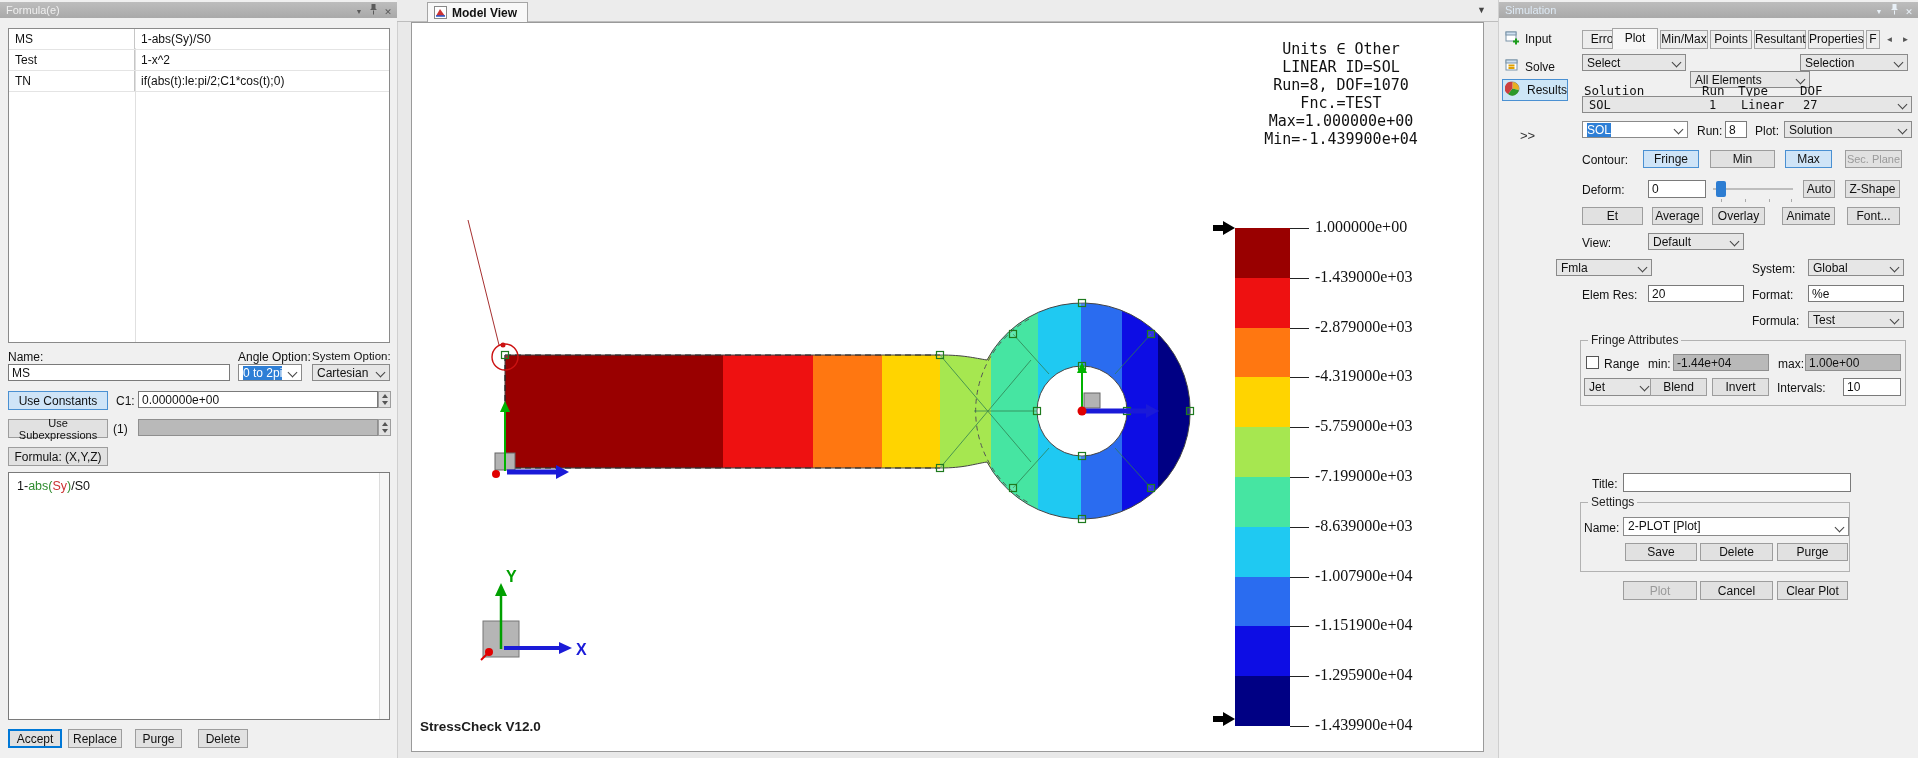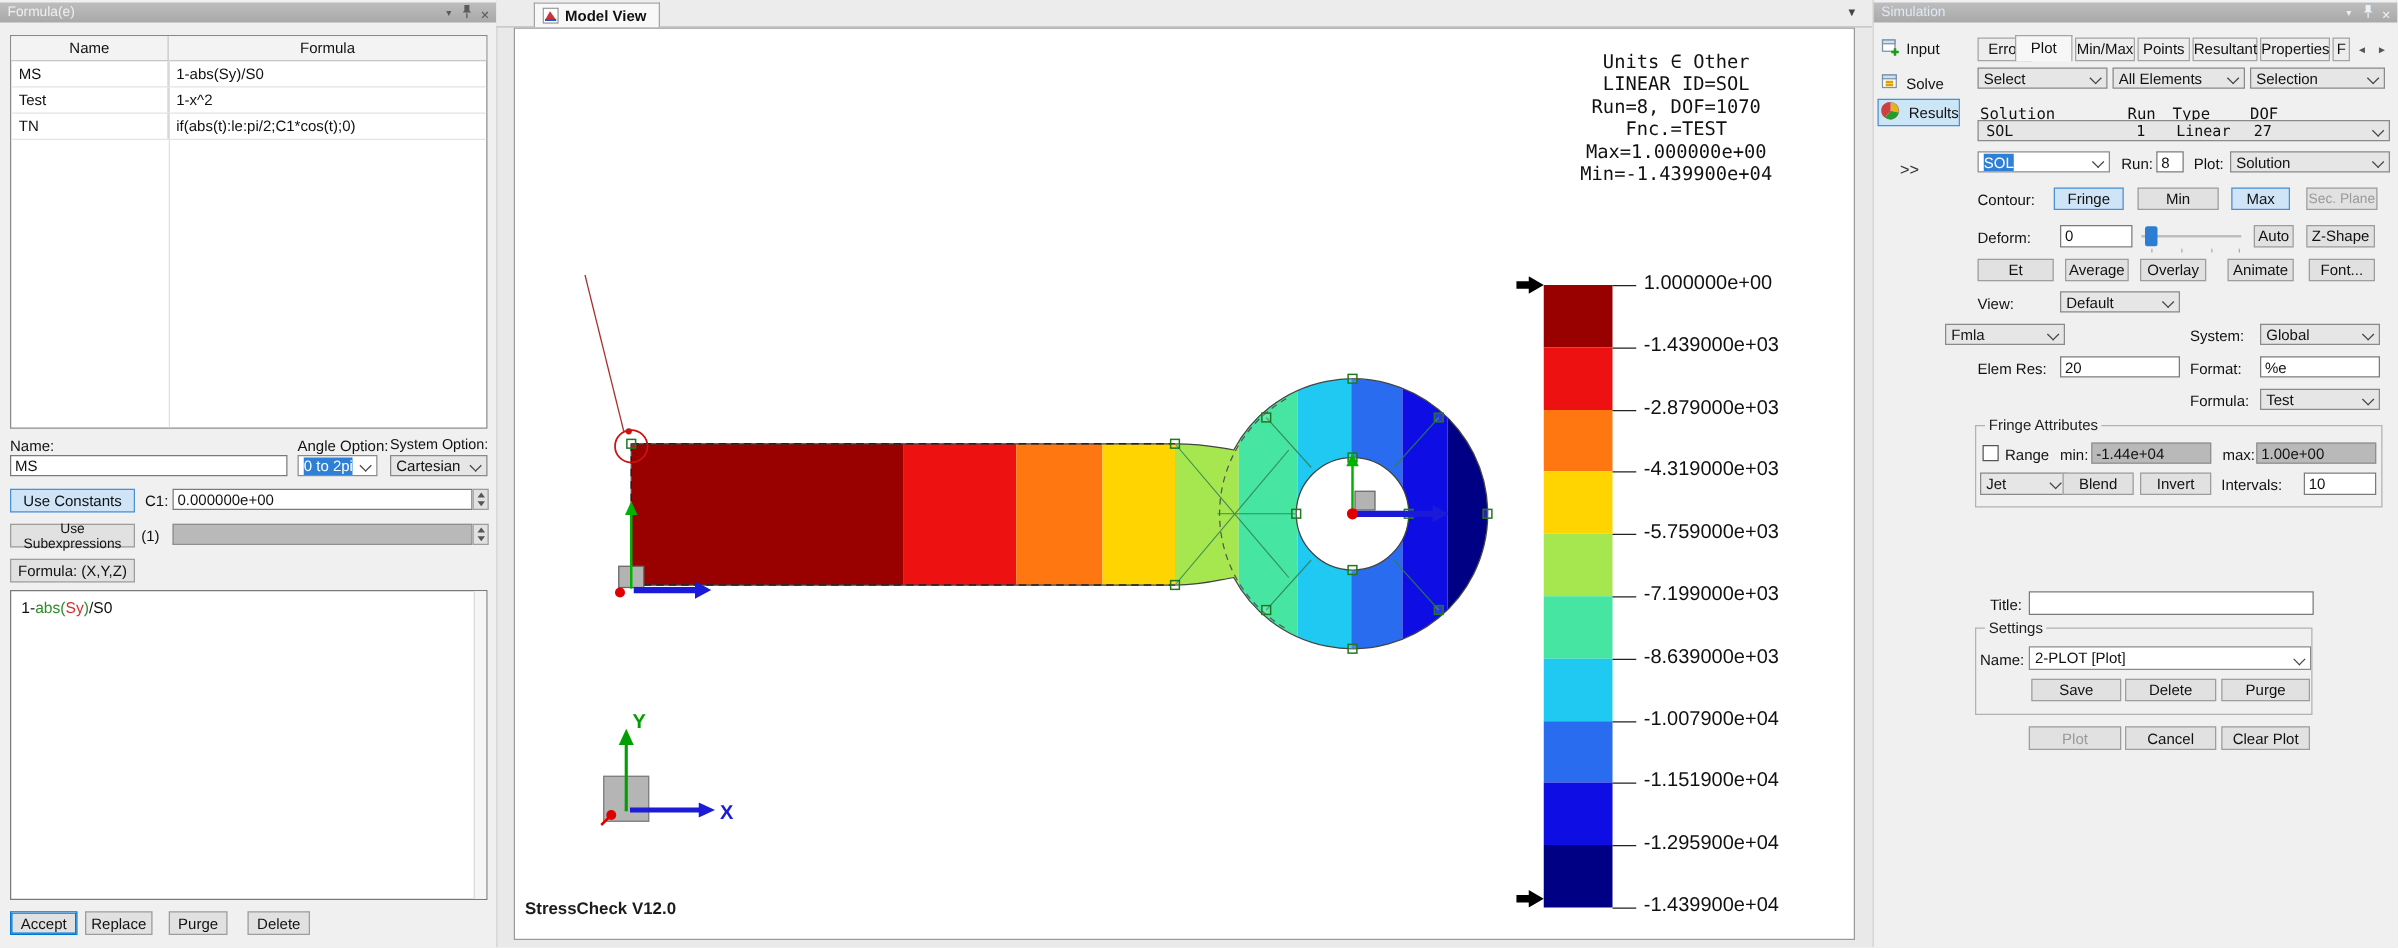--- a/index.html
+++ b/index.html
@@ -60,21 +60,21 @@
   .doc-tab{position:absolute;left:30px;top:2px;height:20px;background:#f8f8f8;border:1px solid #a5a5a5;border-bottom:none;
            display:flex;align-items:center;padding:0 10px 0 6px;font-weight:bold;font-size:12px;box-sizing:border-box;}
   .canvas{position:absolute;left:411px;top:22px;width:1073px;height:730px;background:#fff;border:1px solid #9a9a9a;box-sizing:border-box;}
   .info{position:absolute;left:1235px;top:40px;width:212px;text-align:center;font-size:15px;line-height:18px;color:#111;}
   .annot{position:absolute;left:467px;top:191px;width:392px;height:27px;border:2px solid #a63030;
          color:#2b2b2b;font-size:14.5px;line-height:24px;text-align:center;white-space:pre;box-sizing:border-box;}
   .legend-bar{position:absolute;left:1235px;top:228px;width:55px;height:498px;display:flex;flex-direction:column;}
   .lg-band{flex:1;}
   .legend-labels{position:absolute;left:1290px;top:228px;width:190px;height:498px;}
   .lg-tick{position:absolute;left:0;width:19px;height:1px;background:#222;}
-  .lg-label{position:absolute;left:25px;font-family:Liberation Sans, sans-serif;font-size:16px;color:#111;white-space:nowrap;}
+  .lg-label{position:absolute;left:25px;font-family:Liberation Serif, serif;font-size:16px;color:#111;white-space:nowrap;}
   .lg-marker{position:absolute;left:1213px;width:24px;height:14px;}
   .watermark{position:absolute;left:420px;top:719px;font-weight:bold;font-size:13.5px;color:#1c1c1c;}
 
   
   .navbtn{position:absolute;left:1503px;width:63px;height:19px;display:flex;align-items:center;gap:5px;font-size:12px;padding-left:2px;box-sizing:border-box;}
   .navbtn.on{background:#cde6f7;border:1px solid #4a90d2;}
   .tab{position:absolute;top:30px;height:19px;background:#ededed;border:1px solid #a5a5a5;box-sizing:border-box;
        text-align:center;font-size:12px;line-height:17px;}
   .tab.active{top:28px;height:21px;background:#f7f7f7;border-bottom:none;font-size:12px;z-index:2;}
   .tabarrow{position:absolute;top:33px;width:15px;height:14px;font-size:8px;color:#555;text-align:center;line-height:14px;}
@@ -93,24 +93,20 @@
       <span>Formula(e)</span>
       <span class="tb-ico" style="right:32px;font-size:7px;">▼</span>
       <span class="tb-ico" style="right:18px;"><svg width="9" height="11" viewBox="0 0 9 11">
             <path d="M2.5 0h4v4.5l1.5 1.5H1l1.5-1.5z" fill="#5a5a5a"></path>
             <rect x="4" y="6.5" width="1" height="4" fill="#5a5a5a"></rect>
           </svg></span>
       <span class="tb-ico" style="right:3px;">✕</span>
     </div>
 
     <div class="ftable">
-      <div class="hdr">
-        <div class="c1">Name</div>
-        <div class="c2">Formula</div>
-      </div>
       <div class="row">
         <div class="c1">MS</div>
         <div class="c2">1-abs(Sy)/S0</div>
       </div>
       <div class="row">
         <div class="c1">Test</div>
         <div class="c2">1-x^2</div>
       </div>
       <div class="row">
         <div class="c1">TN</div>
@@ -372,21 +368,21 @@
   <div class="tab" style="left:1710px;width:42px;">Points</div>
   <div class="tab" style="left:1754px;width:52px;">Resultant</div>
   <div class="tab" style="left:1808px;width:56px;">Properties</div>
   <div class="tab" style="left:1866px;width:14px;">F</div>
   <div class="tabarrow" style="left:1882px;">◄</div>
   <div class="tabarrow" style="left:1898px;">►</div>
 
   <div class="combo" style="left:1582px;top:54px;width:104px;height:17px;">
     <span>Select</span><i class="chev"></i>
   </div>
-  <div class="combo" style="left:1690px;top:54px;width:106px;height:17px;">
+  <div class="combo" style="left:1690px;top:71px;width:120px;height:17px;">
     <span>All Elements</span><i class="chev"></i>
   </div>
   <div class="combo" style="left:1800px;top:54px;width:108px;height:17px;">
     <span>Selection</span><i class="chev"></i>
   </div>
 
   <div class="lbl mono" style="left:1584px;top:83px;font-size:12.5px;">Solution</div>
   <div class="lbl mono" style="left:1702px;top:83px;font-size:12.5px;">Run</div>
   <div class="lbl mono" style="left:1738px;top:83px;font-size:12.5px;">Type</div>
   <div class="lbl mono" style="left:1800px;top:83px;font-size:12.5px;">DOF</div>

